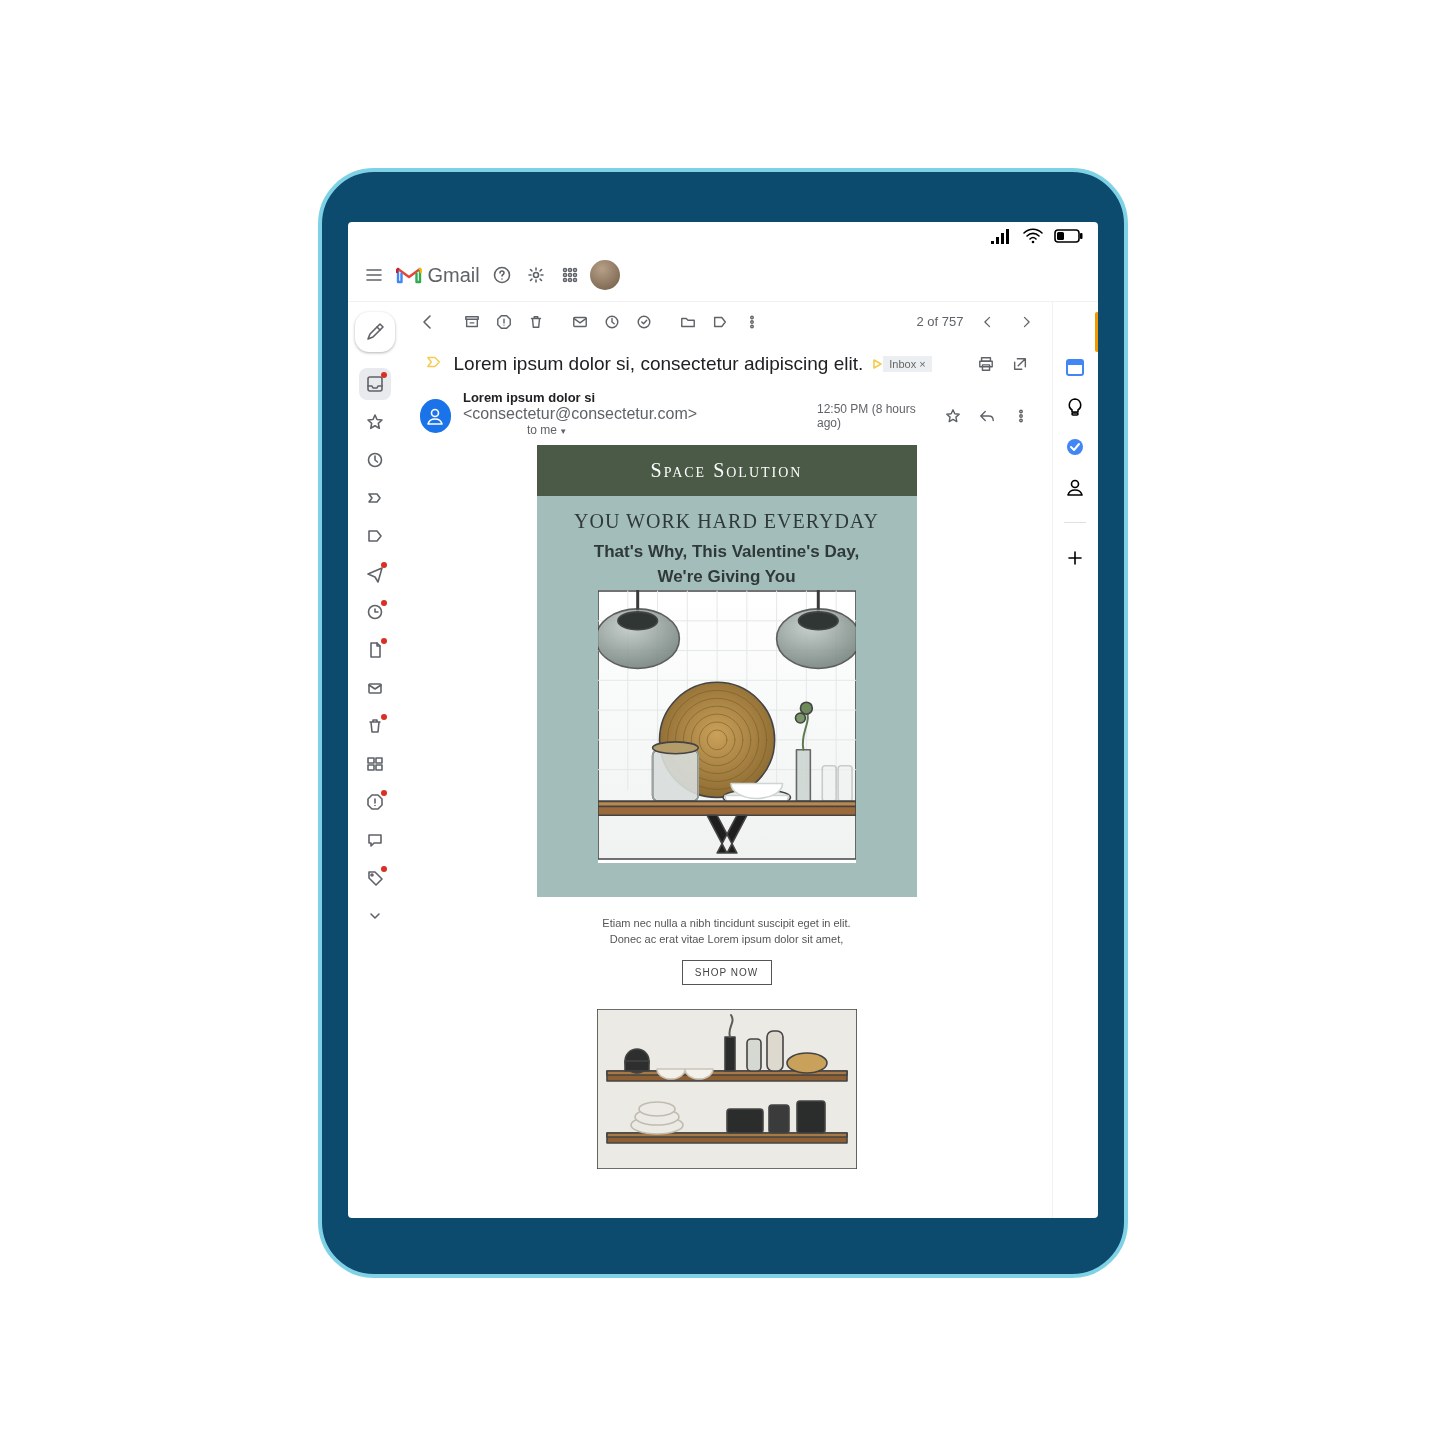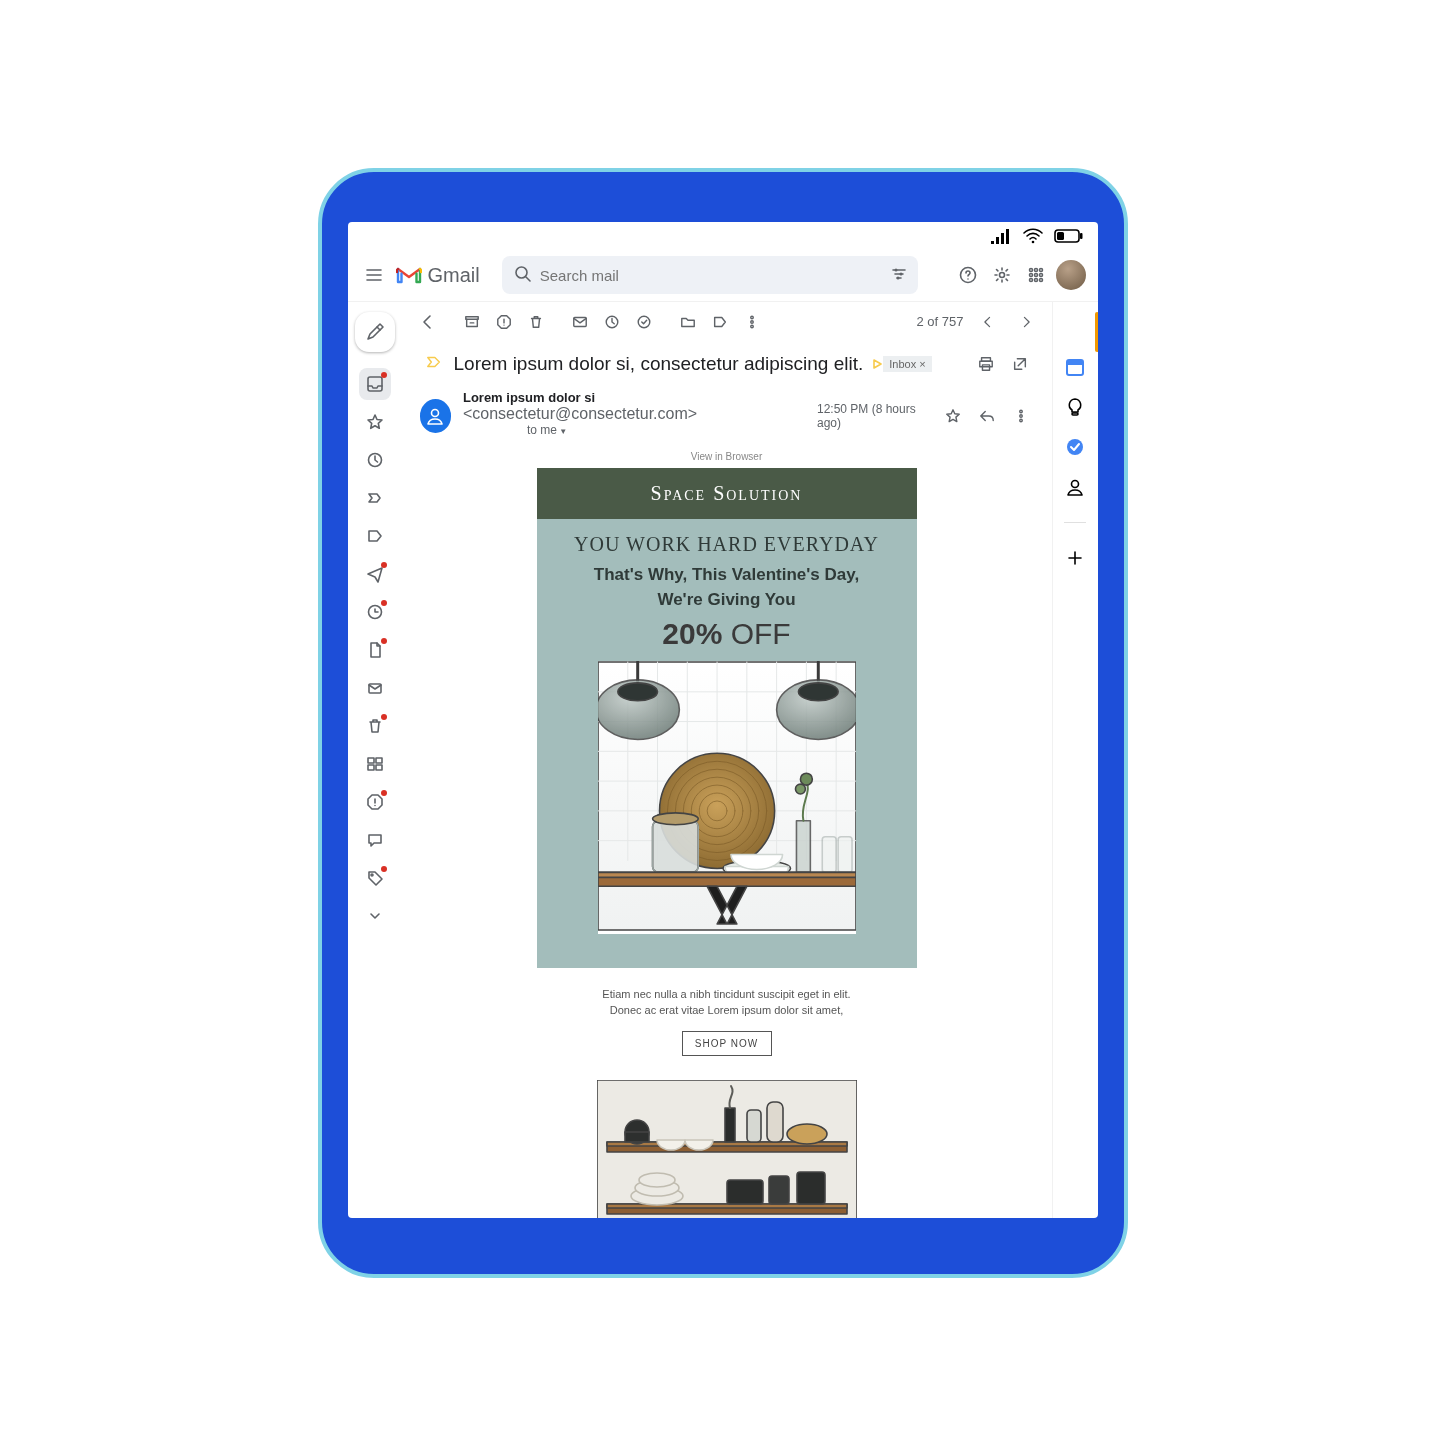--- a/index.html
+++ b/index.html
@@ -6,21 +6,21 @@
   body {
     width: 1445px; height: 1445px;
     background: #fff;
     font-family: -apple-system, "Helvetica Neue", Arial, sans-serif;
     display: flex; align-items: center; justify-content: center;
   }
 
   
   .device {
     width: 810px; height: 1110px;
-    background: #1d4ed8;
+    background: #0c4a6e;
     border: 4px solid #7fd2e6;
     border-radius: 56px;
     padding: 50px 26px 56px 26px;
     position: relative;
   }
   .screen {
     width: 100%; height: 100%;
     background: #fff;
     border-radius: 4px;
     overflow: hidden;
@@ -273,37 +273,20 @@
         <svg width="26" height="20" viewBox="0 0 26 20">
           <path d="M3 3v14h3V8l7 5 7-5v9h3V3l-10 7z" fill="none" stroke="none"></path>
           <path d="M2 4l11 8 11-8" stroke="#ea4335" stroke-width="2.4"></path>
           <path d="M2 4v13h3.5V8.6" stroke="#4285f4" stroke-width="2.4"></path>
           <path d="M24 4v13h-3.5V8.6" stroke="#34a853" stroke-width="2.4"></path>
           <path d="M2 4l-1 1v2" stroke="#c5221f" stroke-width="2.4"></path>
           <path d="M24 4l1 1v2" stroke="#fbbc04" stroke-width="2.4"></path>
         </svg>
         <span>Gmail</span>
       </div>
-      <div class="searchbar">
-        <span>
-          <svg width="18" height="18" viewBox="0 0 18 18">
-              <circle cx="7.5" cy="7.5" r="5.5"></circle>
-              <path d="M12 12l4 4"></path>
-            </svg>
-        </span>
-        <input placeholder="Search mail" style="">
-        <span style="position:absolute; right:10px;">
-          <svg width="18" height="18" viewBox="0 0 18 18">
-              <path d="M3 5h12M5 9h8M7 13h4"></path>
-              <circle cx="6" cy="5" r="1.5" fill="#5f6368" stroke="none"></circle>
-              <circle cx="11" cy="9" r="1.5" fill="#5f6368" stroke="none"></circle>
-              <circle cx="8" cy="13" r="1.5" fill="#5f6368" stroke="none"></circle>
-            </svg>
-        </span>
-      </div>
       <div class="header-right">
         <div class="icon-btn">
             <svg width="18" height="18" viewBox="0 0 18 18">
               <circle cx="9" cy="9" r="7.5"></circle>
               <path d="M7 7a2 2 0 114 0c0 1.5-2 1.5-2 3M9 13h.01"></path>
             </svg>
           </div>
         <div class="icon-btn">
             <svg width="18" height="18" viewBox="0 0 18 18">
               <circle cx="9" cy="9" r="2.5"></circle>
@@ -563,33 +546,29 @@
                 <svg width="16" height="16" viewBox="0 0 18 18" fill="#5f6368" stroke="none">
                   <circle cx="9" cy="4" r="1.4"></circle>
                   <circle cx="9" cy="9" r="1.4"></circle>
                   <circle cx="9" cy="14" r="1.4"></circle>
                 </svg>
               </div>
           </div>
         </div>
 
         <div class="body-scroll">
-          <div class="view-browser">View in Browser</div>
 
           <div class="email-body">
 
             <div class="hero-bg">
               <div class="hero-brand">Space Solution</div>
               <div class="hero-head">YOU WORK HARD EVERYDAY</div>
               <div class="hero-sub">
                 <div>That's Why, This Valentine's Day,</div>
                 <div>We're Giving You</div>
-              </div>
-              <div class="hero-off">
-                <b>20%</b><span> OFF</span>
               </div>
               <div class="shelf-img">
                 
                 <svg viewBox="0 0 260 270" width="258" height="270">
                   <defs>
                     <linearGradient id="tile" x1="0" y1="0" x2="0" y2="1">
                         <stop offset="0" stop-color="#fff"></stop>
                         <stop offset="1" stop-color="#f0f2f2"></stop>
                       </linearGradient>
                     <radialGradient id="glass" cx="0.4" cy="0.3" r="0.7">

